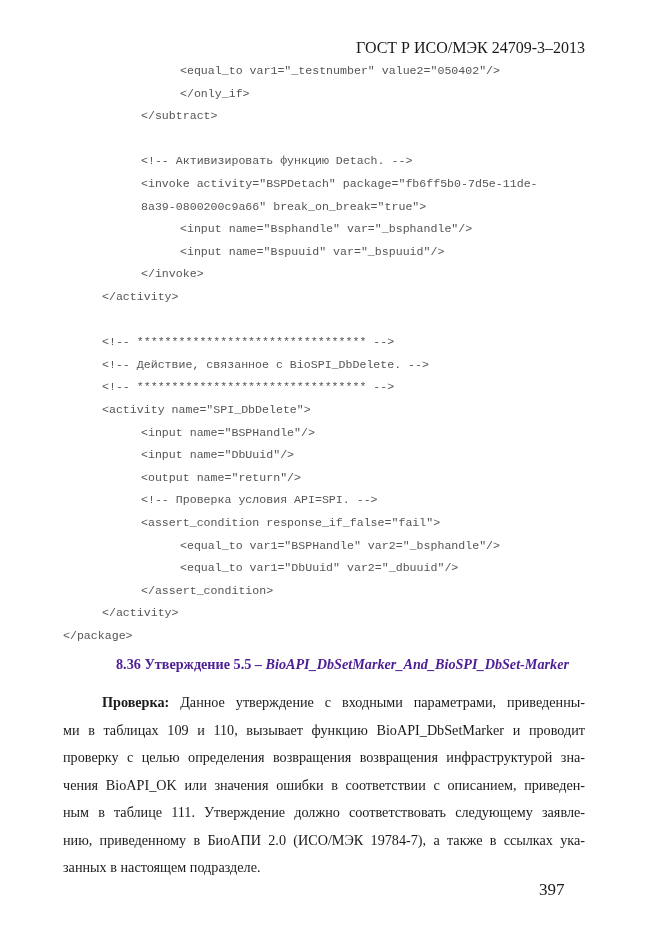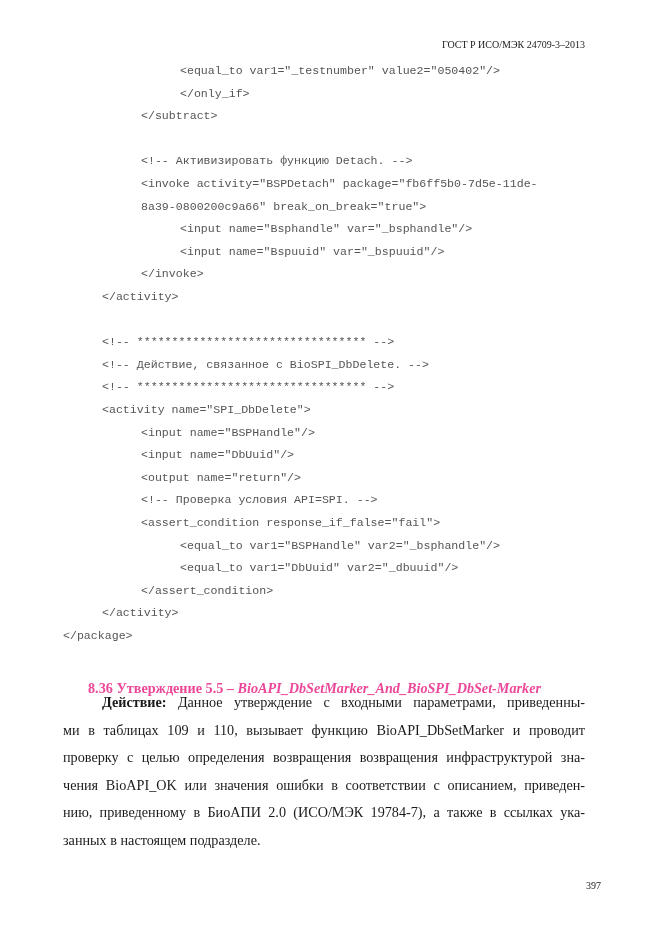--- a/index.html
+++ b/index.html
@@ -12,21 +12,21 @@
       height: 935px;
       position: relative;
       overflow: hidden;
       color: #1a1a1a;
     }
     .header {
       position: absolute;
       top: 39px;
       right: 76px;
       font-family: "Liberation Serif", serif;
-      font-size: 10px;
+      font-size: 16px;
       color: #1a1a1a;
       white-space: nowrap;
     }
     .code {
       position: absolute;
       top: 60px;
       left: 0;
       width: 661px;
       font-family: "Liberation Mono", monospace;
       font-size: 11.6px;
@@ -34,27 +34,26 @@
     }
     .code-line {
       position: absolute;
       white-space: pre;
       height: 22px;
       line-height: 22px;
     }
     .heading {
       position: absolute;
       top: 656px;
-      left: 88px;
+      left: 116px;
       font-family: "Liberation Serif", serif;
       font-size: 14.2px;
       font-weight: bold;
       white-space: nowrap;
-      color: #ec4899;
-      margin-top: 24px;
+      color: #4c1d95;
     }
     .heading .it {
       font-style: italic;
     }
     .para {
       position: absolute;
       top: 689px;
       left: 63px;
       width: 522px;
       font-family: "Liberation Serif", serif;
@@ -73,23 +72,23 @@
     }
     .para .indent {
       padding-left: 39px;
     }
     .para .lbl {
       font-weight: bold;
     }
     .page-number {
       position: absolute;
       top: 880px;
-      left: 586px;
+      left: 539px;
       font-family: "Liberation Serif", serif;
-      font-size: 10px;
+      font-size: 17px;
       color: #1a1a1a;
     }
   </style>
 </head>
 <body>
 
 <div class="header">ГОСТ Р ИСО/МЭК 24709-3–2013</div>
 
 <div class="code" id="code-listing">
     <div class="code-line" style="left: 180px; top: 0px;">&lt;equal_to var1="_testnumber" value2="050402"/&gt;</div>
@@ -118,21 +117,22 @@
     <div class="code-line" style="left: 141px; top: 519.8px;">&lt;/assert_condition&gt;</div>
     <div class="code-line" style="left: 102px; top: 542.4px;">&lt;/activity&gt;</div>
     <div class="code-line" style="left: 63px; top: 565px;">&lt;/package&gt;</div>
   </div>
 
 <div class="heading">
   <span>8.36 Утверждение 5.5 – </span><span class="it">BioAPI_DbSetMarker_And_BioSPI_DbSet-Marker</span>
 </div>
 
 <div class="para">
-  <span class="pline indent"><span class="lbl">Действие:</span><span> Данное утверждение с входными параметрами, приведенны-</span></span>
+  <span class="pline indent"><span class="lbl">Проверка:</span><span> Данное утверждение с входными параметрами, приведенны-</span></span>
   <span class="pline">ми в таблицах 109 и 110, вызывает функцию BioAPI_DbSetMarker и проводит</span>
   <span class="pline">проверку с целью определения возвращения возвращения инфраструктурой зна-</span>
   <span class="pline">чения BioAPI_OK или значения ошибки в соответствии с описанием, приведен-</span>
+  <span class="pline">ным в таблице 111. Утверждение должно соответствовать следующему заявле-</span>
   <span class="pline">нию, приведенному в  БиоАПИ 2.0 (ИСО/МЭК 19784-7), а также в ссылках ука-</span>
   <span class="pline last">занных в настоящем подразделе.</span>
 </div>
 
 <div class="page-number">397</div>
 
 </body></html>

